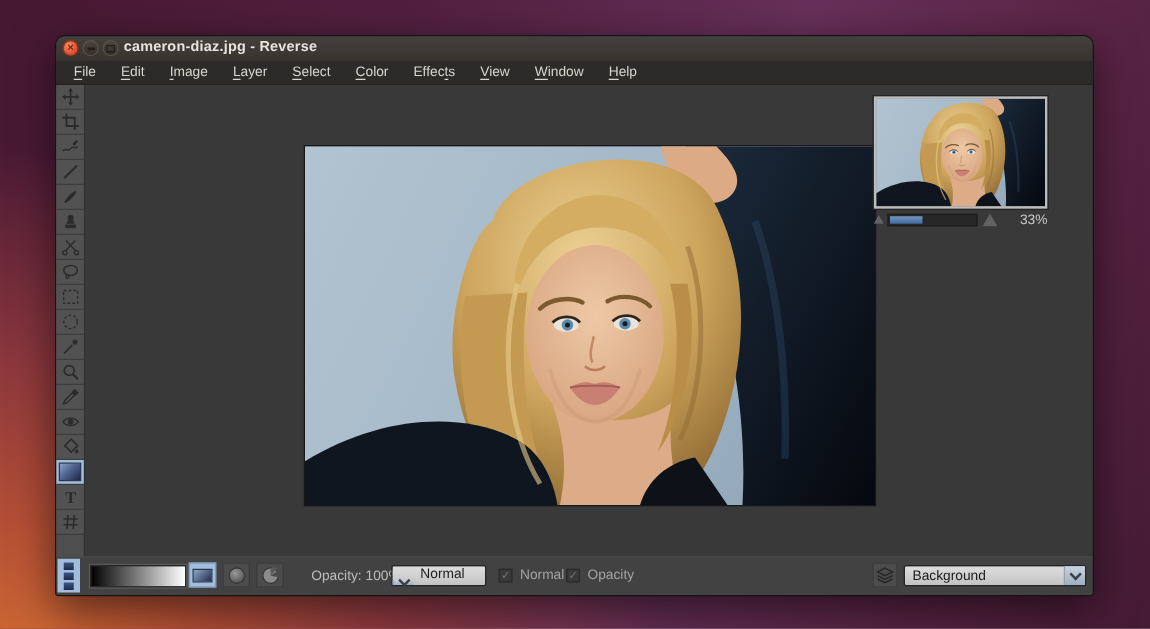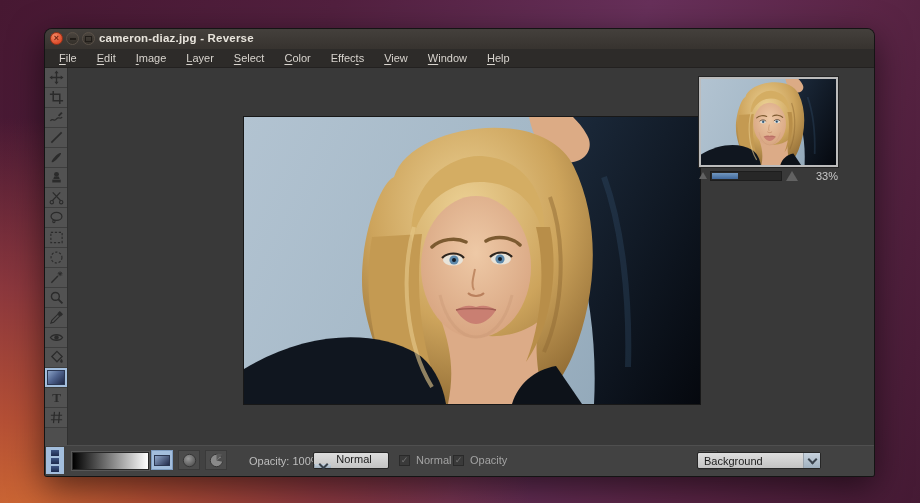--- a/index.html
+++ b/index.html
@@ -89,21 +89,21 @@
   .opacity-label{position:absolute;left:204px;top:9px;font-size:11px;color:#bdbdbd;}
   .dropdown{position:absolute;top:6px;height:17px;background:linear-gradient(#dedede,#c3c3c3);
     border:1px solid #262626;border-radius:2px;color:#1c1c1c;font-size:11px;
     display:flex;align-items:center;box-sizing:border-box;}
   .dropdown .dd-text{flex:1;padding-left:6px;white-space:nowrap;overflow:hidden;}
   .dd-arrow{width:16px;align-self:stretch;border-left:1px solid #98a2ac;
     background:linear-gradient(#c8d3de,#9fb0bf);display:flex;align-items:center;justify-content:center;}
   .chev{width:5px;height:5px;border-right:2px solid #39424c;border-bottom:2px solid #39424c;
     transform:rotate(45deg);margin-top:-3px;}
   .dd-blend{left:268px;width:76px;flex-direction:column;}
-  .dd-layer{left:652px;width:124px;}
+  .dd-layer{left:678px;width:146px;}
   .checkrow{position:absolute;top:8px;display:flex;align-items:center;gap:6px;}
   .cr-repeat{left:354px}.cr-reverse{left:408px}
   .checkbox{width:11px;height:11px;background:#3a3a3a;border:1px solid #2a2a2a;
     display:flex;align-items:center;justify-content:center;box-sizing:border-box;}
   .checkbox .mk{color:#747474;font-size:9px;line-height:1;}
   .check-label{font-size:11px;color:#a3a3a3;}
   .layers-btn{position:absolute;left:653px;top:4px;width:20px;height:20px;background:#4c4c4c;
     border:1px solid #3a3a3a;display:flex;align-items:center;justify-content:center;box-sizing:border-box;}
   .hiddefs{position:absolute;width:0;height:0;overflow:hidden;}
 </style>

